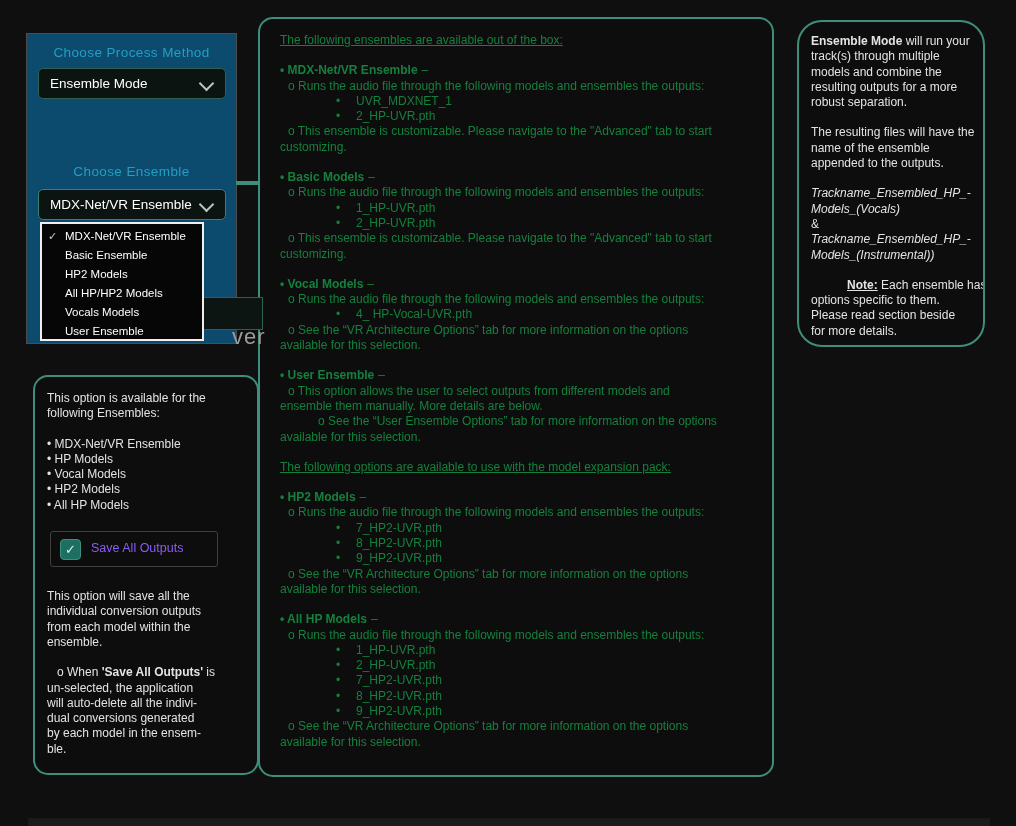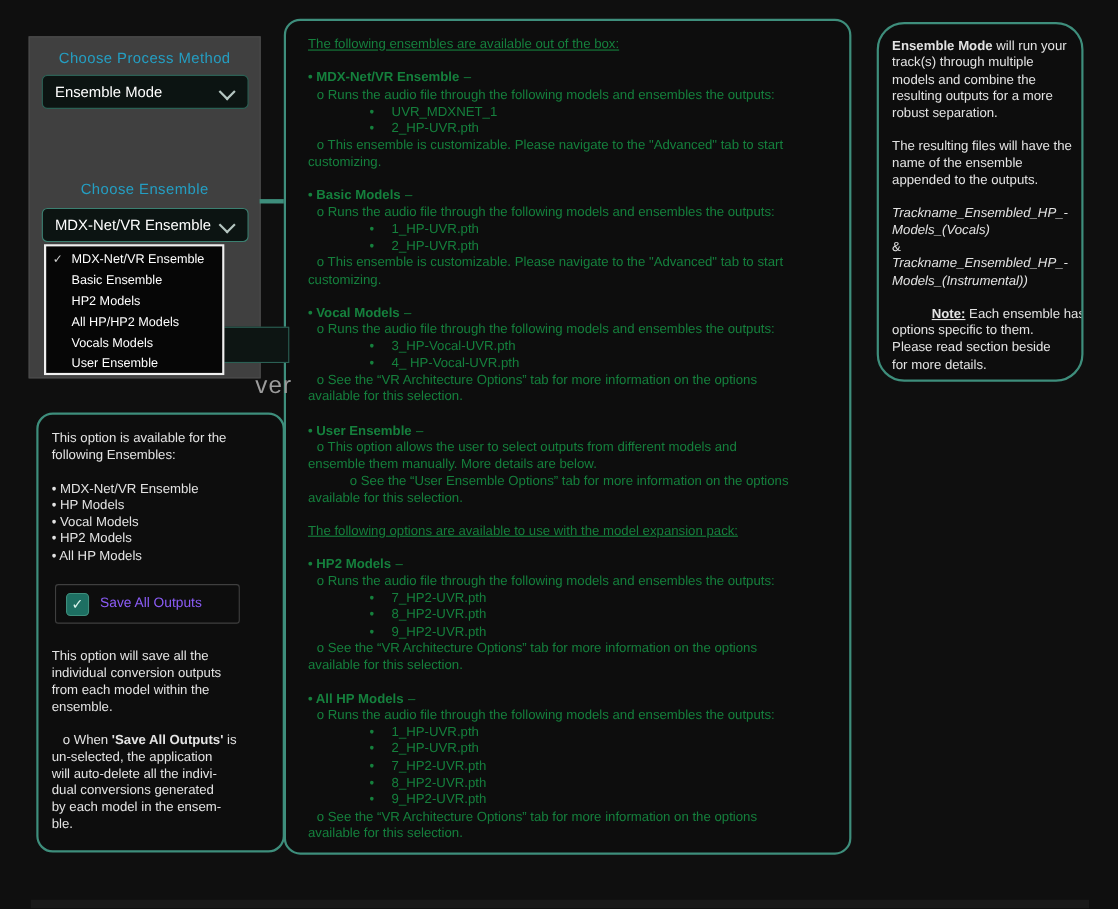--- a/index.html
+++ b/index.html
@@ -14,21 +14,21 @@
     position:absolute;box-sizing:border-box;background:#0D0D0D;
     border:2px solid #3E8E7C;border-radius:15px;overflow:hidden;
   }
   .nw{white-space:nowrap;}
   .nwl{white-space:nowrap;} 
   b{font-weight:bold;}
 
   
   .apanel{
     position:absolute;left:26px;top:33px;width:211px;height:311px;
-    box-sizing:border-box;border:1px solid #4C4C4C;background:#404040;
+    box-sizing:border-box;border:1px solid #4C4C4C;background:#0c4a6e;
   }
   .cyanlabel{
     position:absolute;left:0;width:100%;text-align:center;
     color:#249EC2;font-size:13.5px;letter-spacing:.4px;
   }
   .dd{
     position:absolute;left:11px;width:188px;height:31px;box-sizing:border-box;
     border:1px solid #2B6054;border-radius:5px;background:#0C1412;
     display:flex;align-items:center;padding:0 11px;cursor:pointer;
   }
@@ -38,21 +38,21 @@
     position:absolute;right:13px;top:9px;width:9px;height:9px;
     border-left:2px solid #B5C6C1;border-bottom:2px solid #B5C6C1;
     transform:rotate(-45deg);
   }
   
   .fragbox{
     position:absolute;left:150px;top:263px;width:86px;height:33px;
     box-sizing:border-box;border:1px solid #2B6054;background:#0D1513;z-index:1;
   }
   .fragtext{
-    position:absolute;left:205px;top:303px;font-size:22px;color:#9C9C9C;
+    position:absolute;left:205px;top:290px;font-size:22px;color:#9C9C9C;
     letter-spacing:1px;z-index:1;
   }
   .connector{position:absolute;left:236px;top:181px;width:22px;height:4px;background:#3E8E7C;}
   
   .menu{
     position:absolute;left:40px;top:222px;width:164px;height:119px;z-index:5;
     box-sizing:border-box;border:2px solid #EFEFEF;background:#060606;padding-top:3px;
   }
   .mi{position:relative;height:19px;line-height:19px;padding-left:23px;
       color:#FFFFFF;font-size:11.5px;white-space:nowrap;cursor:pointer;}
@@ -168,21 +168,20 @@
     <div class="nw"><b>• Basic Models</b><span class="dash">–</span></div>
     <div class="nw ind1">o Runs the audio file through the following models and ensembles the outputs:</div>
     <div class="model nw"><span class="blt">•</span><span>1_HP-UVR.pth</span></div>
     <div class="model nw"><span class="blt">•</span><span>2_HP-UVR.pth</span></div>
     <div class="nwl ind1">o This ensemble is customizable. Please navigate to the "Advanced" tab to start<br>customizing.</div>
   </div>
 
   <div class="sec">
     <div class="nw"><b>• Vocal Models</b><span class="dash">–</span></div>
     <div class="nw ind1">o Runs the audio file through the following models and ensembles the outputs:</div>
-    <div class="model nw"><span class="blt">•</span><span>3_HP-Vocal-UVR.pth</span></div>
     <div class="model nw"><span class="blt">•</span><span>4_ HP-Vocal-UVR.pth</span></div>
     <div class="nwl ind1">o See the “VR Architecture Options” tab for more information on the options<br>available for this selection.</div>
   </div>
 
   <div class="sec">
     <div class="nw"><b>• User Ensemble</b><span class="dash">–</span></div>
     <div class="nwl ind1">o This option allows the user to select outputs from different models and<br>ensemble them manually. More details are below.</div>
     <div class="nwl ind2">o See the “User Ensemble Options” tab for more information on the options<br>available for this selection.</div>
   </div>
 

